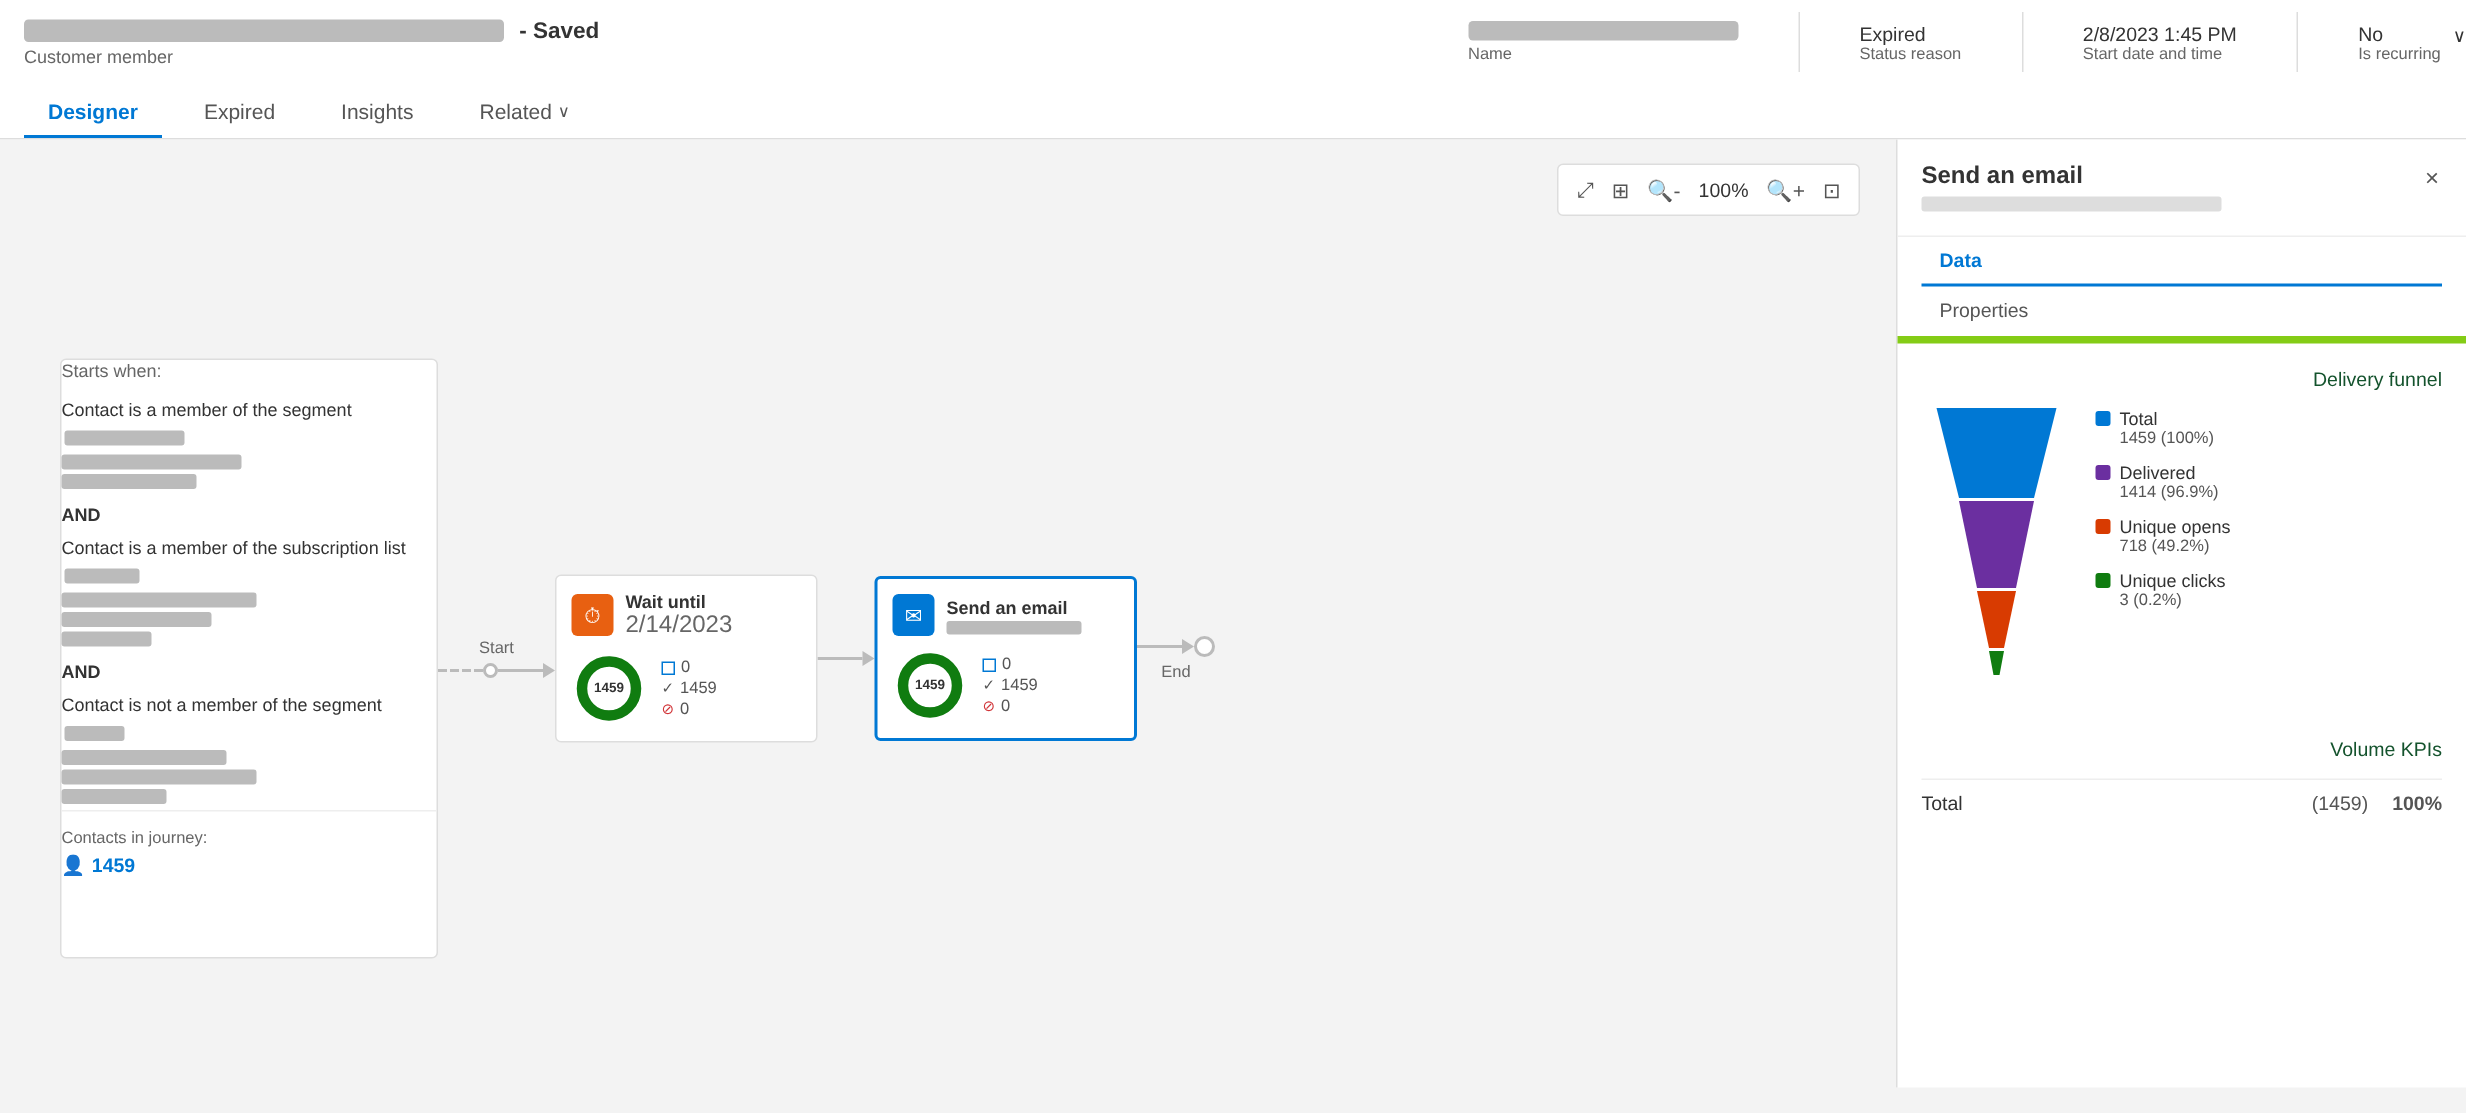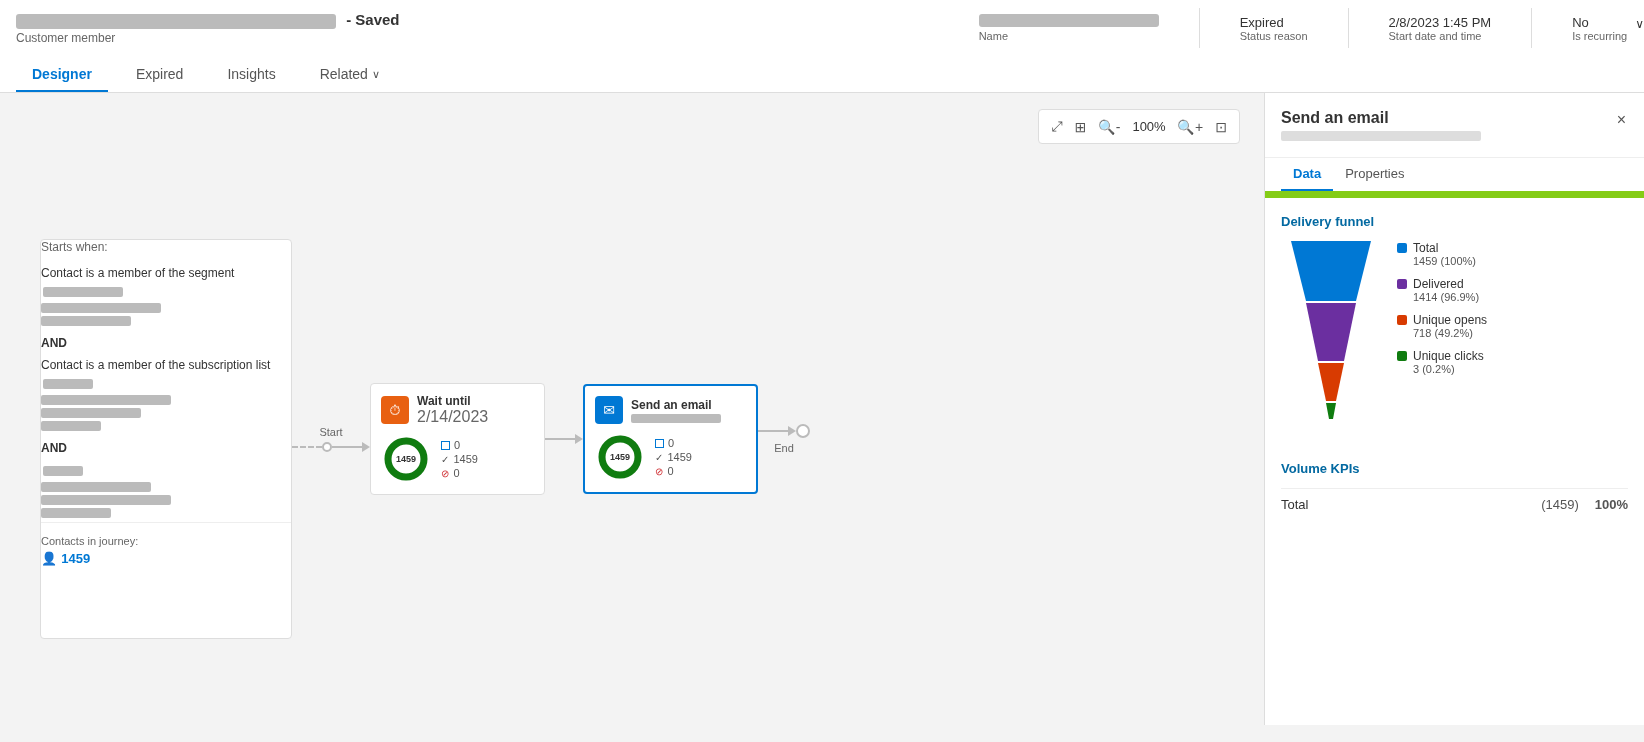--- a/index.html
+++ b/index.html
@@ -68,27 +68,27 @@
 
     
     .end-dot { width: 14px; height: 14px; border-radius: 50%; border: 2px solid #bbb; background: #fff; flex-shrink: 0; }
 
     
     .right-panel { width: 380px; background: #fff; border-left: 1px solid #ddd; display: flex; flex-direction: column; flex-shrink: 0; }
     .right-panel-header { padding: 16px; border-bottom: 1px solid #eee; display: flex; justify-content: space-between; align-items: flex-start; }
     .right-panel-title { font-size: 16px; font-weight: 600; color: #333; }
     .right-panel-subtitle { height: 10px; background: #ddd; border-radius: 2px; width: 200px; margin-top: 4px; }
     .close-btn { background: none; border: none; cursor: pointer; font-size: 16px; color: #555; padding: 2px; }
-    .panel-tabs { display: flex; border-bottom: 7px solid #84cc16; padding: 0 16px; }
+    .panel-tabs { display: flex; border-bottom: 5px solid #84cc16; padding: 0 16px; flex-direction: column; }
     .panel-tab { padding: 8px 12px; font-size: 13px; color: #555; cursor: pointer; border-bottom: 2px solid transparent; }
     .panel-tab.active { color: #0078d4; border-bottom: 2px solid #0078d4; font-weight: 600; }
     .panel-content { flex: 1; overflow-y: auto; padding: 16px; }
 
     
-    .section-title { font-size: 13px; font-weight: 700; color: #0369a1; margin-bottom: 12px; }
+    .section-title { font-size: 13px; font-weight: 400; color: #14532d; margin-bottom: 12px; text-align: right; }
     .funnel-container { display: flex; align-items: flex-start; gap: 16px; margin-bottom: 20px; }
     .funnel-legend { display: flex; flex-direction: column; gap: 10px; }
     .legend-item { display: flex; flex-direction: column; }
     .legend-label { font-size: 12px; color: #333; display: flex; align-items: center; gap: 6px; }
     .legend-dot { width: 10px; height: 10px; border-radius: 2px; flex-shrink: 0; }
     .legend-dot.blue { background: #0078d4; }
     .legend-dot.purple { background: #6b2fa0; }
     .legend-dot.orange { background: #d83b01; }
     .legend-dot.green { background: #107c10; }
     .legend-value { font-size: 11px; color: #555; margin-left: 16px; }
@@ -183,20 +183,21 @@
           <div class="condition-text">
             <span>Contact is a member of the subscription list</span>
             <span style="display:inline-block;background:#bbb;border-radius:2px;height:10px;width:50px;margin-left:2px;vertical-align:middle;"></span>
             <br>
             <span style="display:block;height:10px;width:130px;background:#bbb;border-radius:2px;margin-top:3px;"></span>
             <span style="display:block;height:10px;width:100px;background:#bbb;border-radius:2px;margin-top:3px;"></span>
             <span style="display:block;height:10px;width:60px;background:#bbb;border-radius:2px;margin-top:3px;"></span>
           </div>
           <div class="and-label" style="margin:10px 0 6px 0;">AND</div>
           <div class="condition-text">
+            <span>Contact is not a member of the segment</span>
             <span style="display:inline-block;background:#bbb;border-radius:2px;height:10px;width:40px;margin-left:2px;vertical-align:middle;"></span>
             <br>
             <span style="display:block;height:10px;width:110px;background:#bbb;border-radius:2px;margin-top:3px;"></span>
             <span style="display:block;height:10px;width:130px;background:#bbb;border-radius:2px;margin-top:3px;"></span>
             <span style="display:block;height:10px;width:70px;background:#bbb;border-radius:2px;margin-top:3px;"></span>
           </div>
           <div class="contacts-section">
             <div class="contacts-label">Contacts in journey:</div>
             <div class="contacts-count">
               <span>👤</span>

